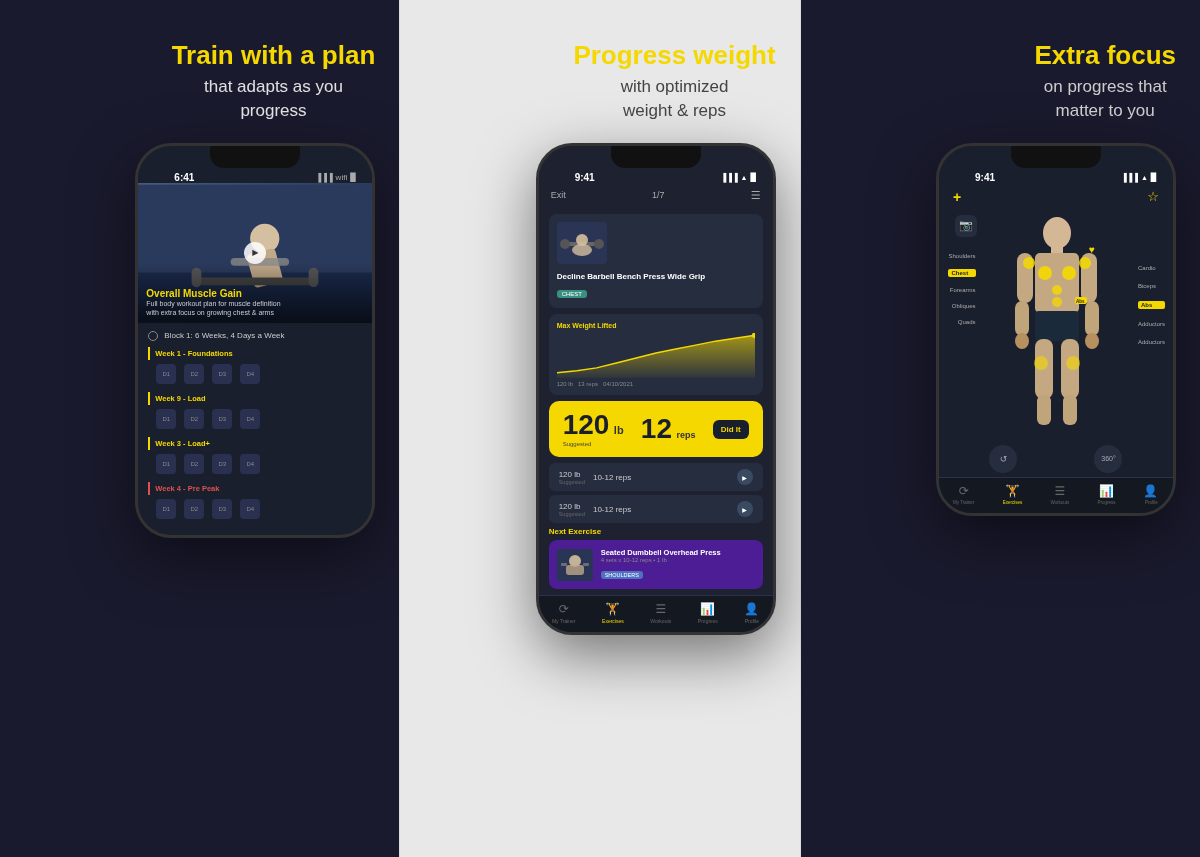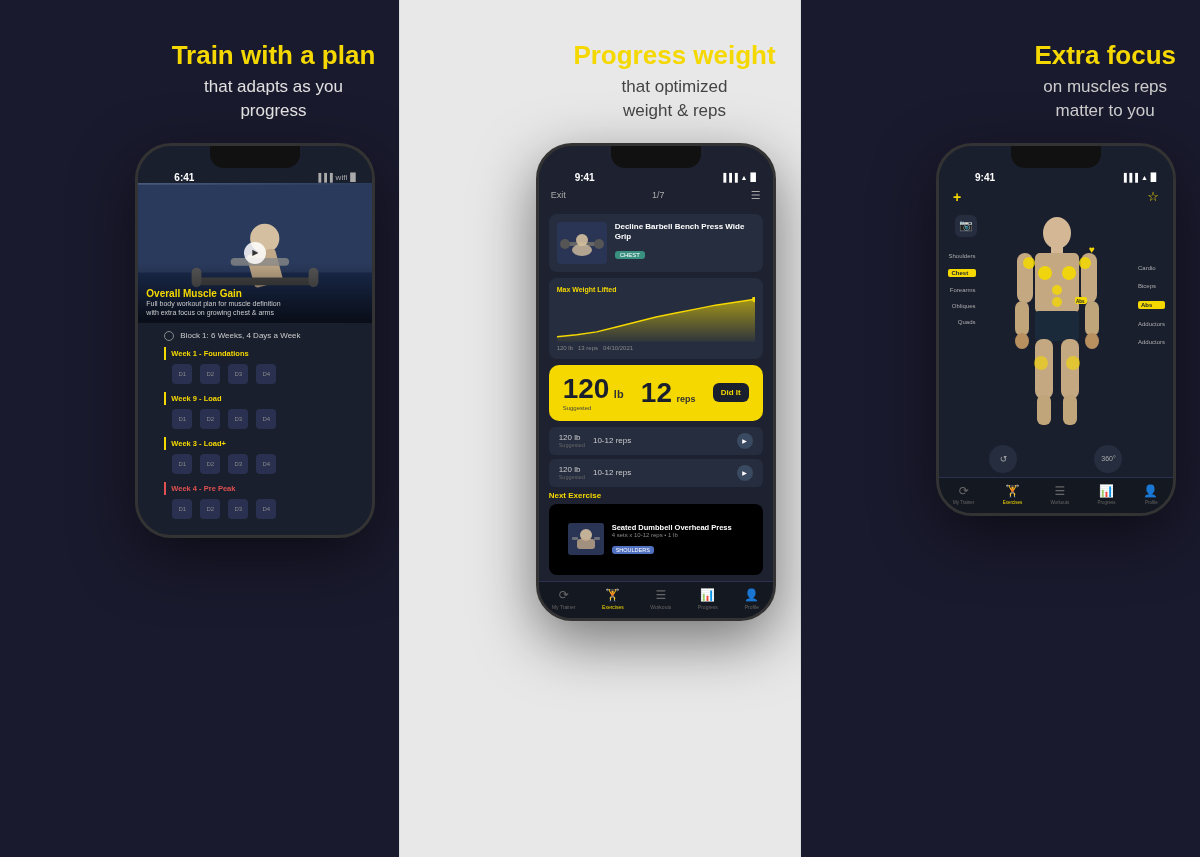--- a/index.html
+++ b/index.html
@@ -123,21 +123,21 @@
       width: 22px; height: 22px;
       background: rgba(255,255,255,0.85);
       border-radius: 50%;
       display: flex;
       align-items: center;
       justify-content: center;
       font-size: 8px;
       color: #333;
     }
     .block-section {
-      padding: 8px 26px;
+      padding: 8px 10px;
     }
     .block-title {
       display: flex;
       align-items: center;
       gap: 6px;
       font-size: 8px;
       color: #ccc;
       margin-bottom: 6px;
     }
     .block-circle {
@@ -187,20 +187,21 @@
     }
 
     .exercise-card {
       margin: 6px 10px;
       background: #252d3f;
       border-radius: 8px;
       padding: 8px;
       display: flex;
       gap: 8px;
       align-items: flex-start;
+      flex-direction: column;
     }
     .exercise-thumb {
       width: 50px;
       height: 42px;
       background: linear-gradient(135deg, #3a4a6c, #2a3555);
       border-radius: 5px;
       flex-shrink: 0;
       display: flex;
       align-items: center;
       justify-content: center;
@@ -288,23 +289,23 @@
       display: flex;
       align-items: center;
       justify-content: center;
       font-size: 6px;
       color: #fff;
     }
 
     .next-exercise-section { margin: 4px 10px; }
     .next-label { font-size: 8px; color: #f5d800; font-weight: 700; margin-bottom: 4px; }
     .next-card {
-      background: #000000;
+      background: #4c1d95;
       border-radius: 8px;
-      padding: 19px;
+      padding: 8px;
       display: flex;
       gap: 8px;
       align-items: center;
     }
     .next-thumb {
       width: 36px; height: 32px;
       background: linear-gradient(135deg, #3a4a6c, #2a3555);
       border-radius: 4px;
       flex-shrink: 0;
     }
@@ -466,21 +467,21 @@
         </div>
       </div>
     </div>
   </div>
 </div>
 
 <div class="panel panel-2" style="background:#e8e8e8;">
   <div class="panel-heading">
     <span class="title">Progress weight</span>
     <span class="subtitle" style="color:#444;">
-      <span>that optimized</span><br>
+      <span>with optimized</span><br>
       <span>weight &amp; reps</span>
     </span>
   </div>
 
   <div class="phone phone2" style="margin-top: 8px; background: #1e2230;">
     <div class="phone-notch"></div>
     <div class="phone-status-bar" style="background:#1e2230;">
       <span class="time">9:41</span>
       <span class="icons">
         <span style="font-size:8px; color:#fff;">▐▐▐</span>
@@ -614,21 +615,21 @@
         <span style="font-size:5px;">Profile</span>
       </div>
     </div>
   </div>
 </div>
 
 <div class="panel panel-3">
   <div class="panel-heading">
     <span class="title">Extra focus</span>
     <span class="subtitle">
-      <span>on muscles reps</span><br>
+      <span>on progress that</span><br>
       <span>matter to you</span>
     </span>
   </div>
 
   <div class="phone" style="margin-top: 8px; background: #1a1f2e;">
     <div class="phone-notch"></div>
     <div class="phone-status-bar">
       <span class="time">9:41</span>
       <span class="icons">
         <span style="font-size:8px; color:#fff;">▐▐▐</span>

